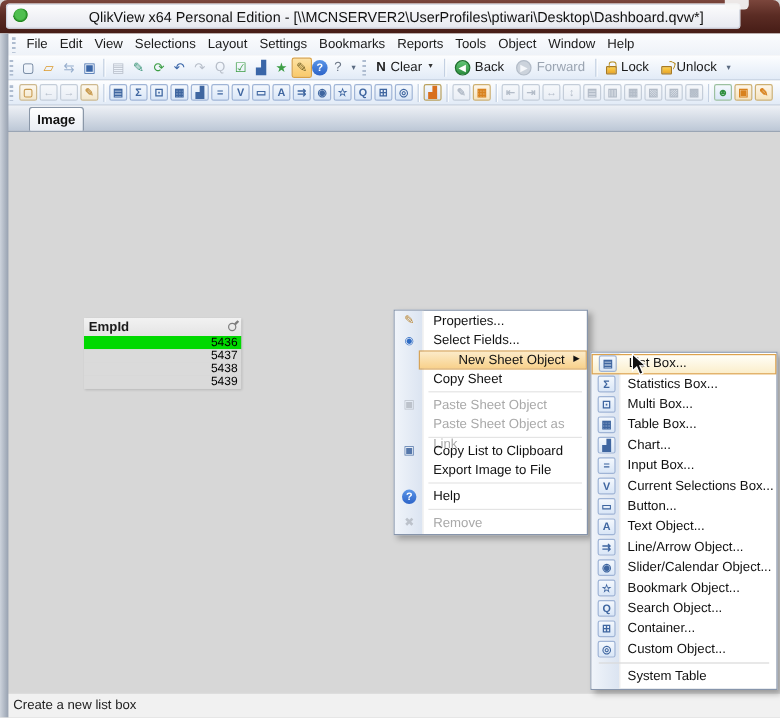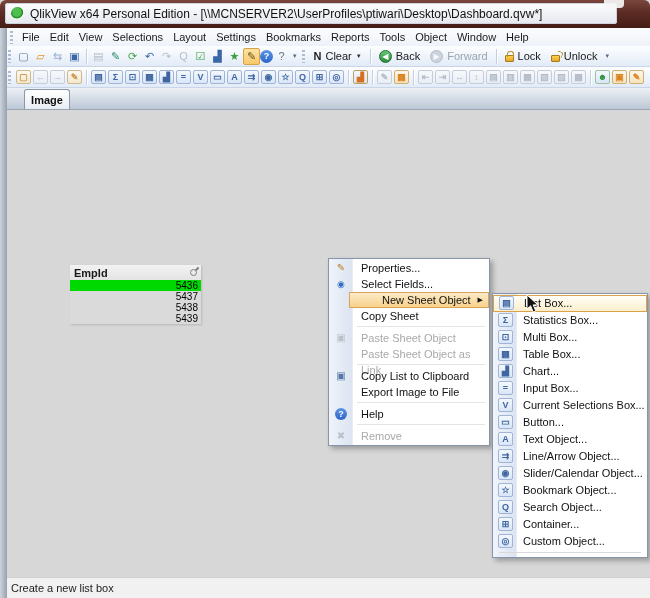--- a/index.html
+++ b/index.html
@@ -6,21 +6,21 @@
   html,body { width:650px; height:598px; }
   body { font-family: "Liberation Sans", sans-serif; background:#fff; }
   #win { position:relative; width:650px; height:598px; overflow:hidden; background:#d7d7d7; }
 
   
   .titlebar { position:absolute; left:0; top:0; width:650px; height:28px;
     background:linear-gradient(180deg,#7b463c 0%,#5b2c24 45%,#461c16 100%);
     border-radius:6px 6px 0 0; }
   .title-inset { position:absolute; left:5px; top:3px; width:612px; height:21px;
     border-radius:3px; background:linear-gradient(#fdfdfe,#e6e8ef);
-    box-shadow:inset 0 0 0 1px #cdd2dd; display:flex; align-items:center; padding-left:6px; }
+    box-shadow:inset 0 0 0 1px #cdd2dd; display:flex; align-items:center; padding-left:6px;gap:44px; }
   .appicon { width:13px; height:13px; border-radius:50%; margin-right:6px; flex:none;
     background:radial-gradient(circle at 45% 40%, #4fbf4f 0 38%, #1d851d 55%, #eef2ee 62% 78%, #a9b3a9 85%); }
   .title-text { font-size:12px; color:#111; white-space:nowrap; }
   .remnant { position:absolute; right:26px; top:0; width:20px; height:8px; background:#f6f6f6;
     border-radius:0 0 4px 4px; opacity:.92; }
 
   
   .menubar { position:absolute; left:0; top:28px; width:650px; height:18px;
     background:linear-gradient(#fbfcfe,#eef2f8); display:flex; align-items:center; padding-left:8px; }
   .menu-item { font-size:11px; color:#1a1a1a; padding:0 5px; line-height:17px; }
@@ -358,20 +358,23 @@
     </div>
     <div class="smi">
       <span class="obj">⊞</span>
       <span>Container...</span>
     </div>
     <div class="smi">
       <span class="obj">◎</span>
       <span>Custom Object...</span>
     </div>
     <div class="ssep"></div>
+    <div class="smi">
+      <span>System Table</span>
+    </div>
   </div>
 
   <div class="cursor">
     <svg width="13" height="20" viewBox="0 0 13 20">
       <path d="M1 1 L1 15 L4.6 11.8 L7.2 18 L9.8 16.9 L7.2 10.9 L12 10.9 Z" fill="#111" stroke="#fff" stroke-width="1"></path>
     </svg>
   </div>
 
   <div class="statusbar">
     <span>Create a new list box</span>

